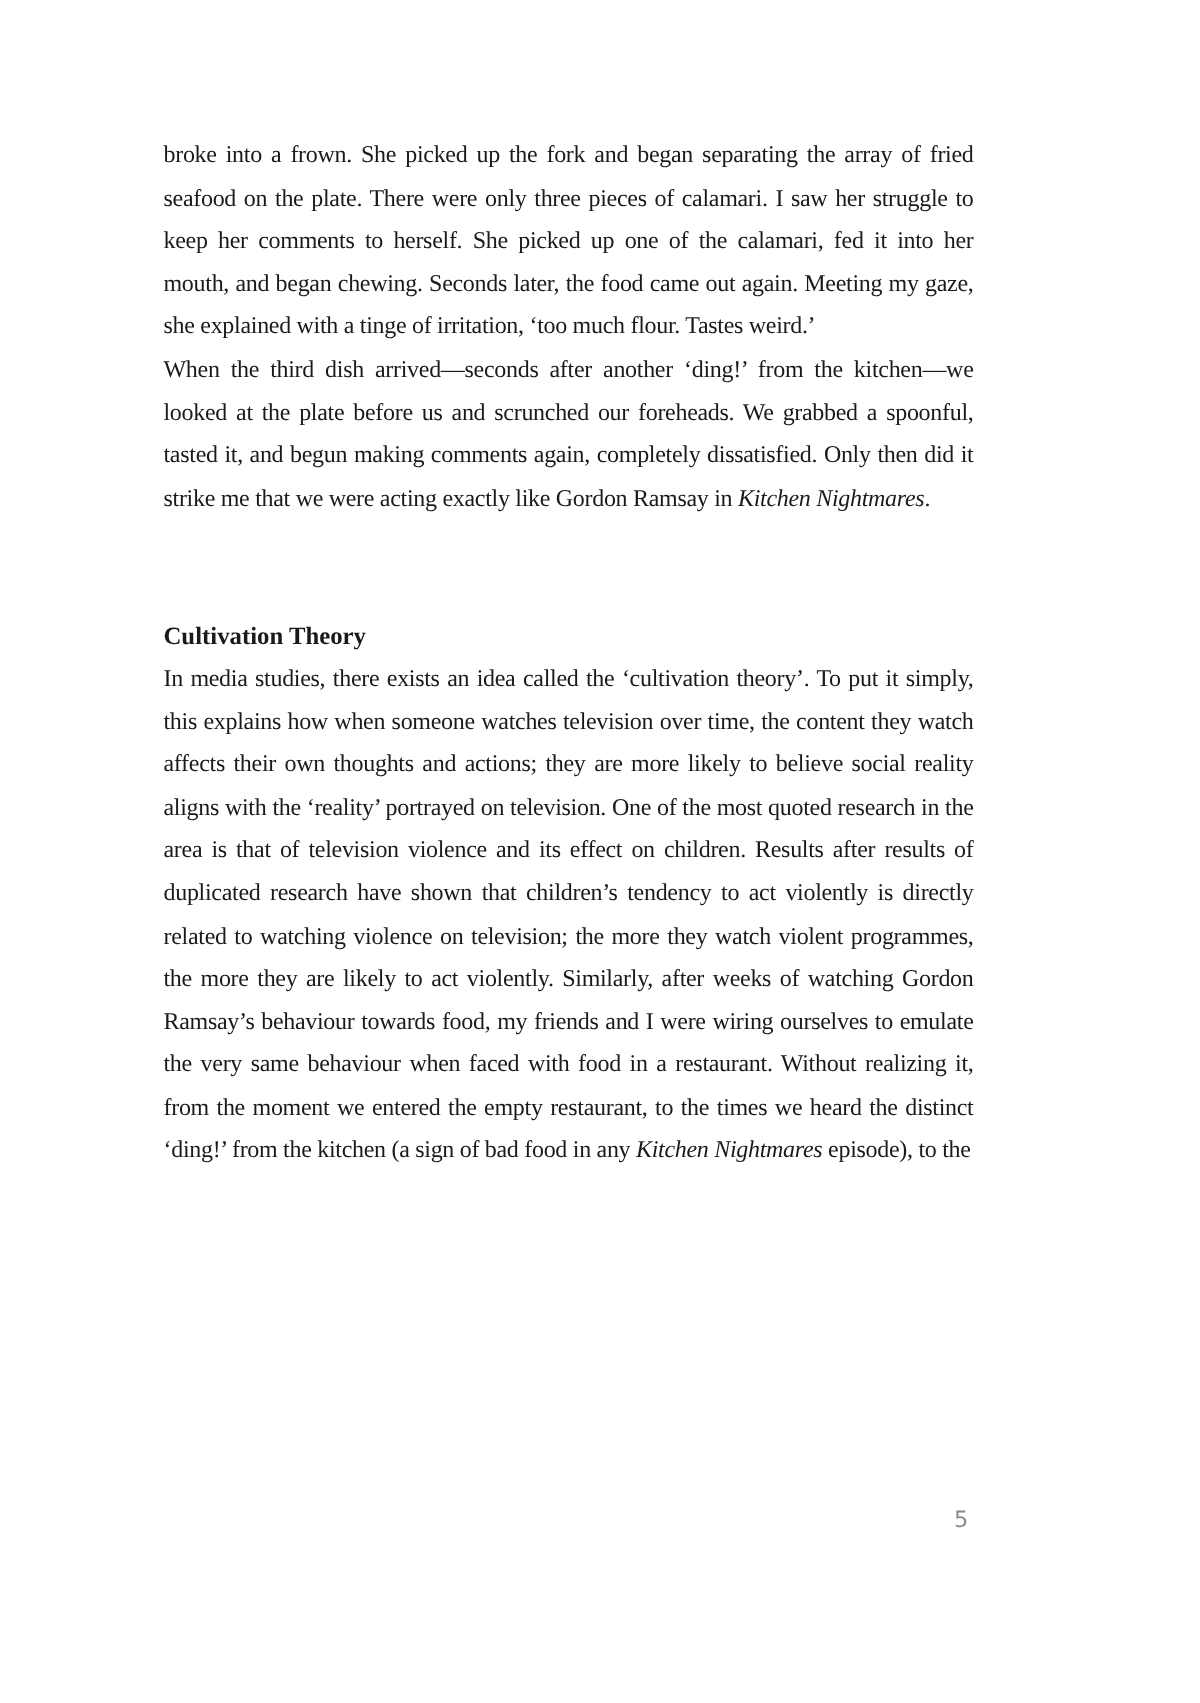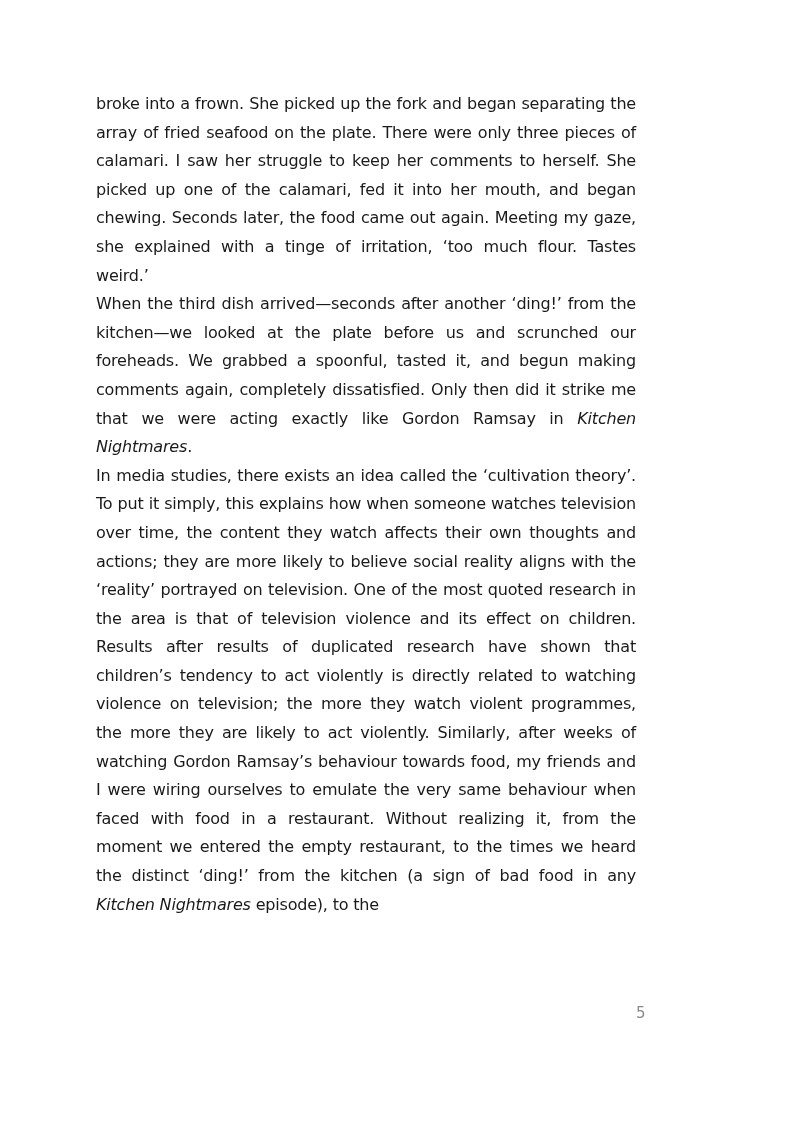--- a/index.html
+++ b/index.html
@@ -10,23 +10,24 @@
     body {
       width: 800px;
       height: 1135px;
       position: relative;
       overflow: hidden;
       font-family: "DejaVu Sans", "Liberation Sans", sans-serif;
       color: #1a1a1a;
     }
     .page {
       position: absolute;
-      left: 96px;
+      left: 109px;
       top: 90px;
       width: 540px;
+      font-family: Liberation Serif, serif;
     }
     p.para {
       margin: 0;
       font-size: 16px;
       line-height: 28.6px;
       text-align: justify;
       letter-spacing: -0.2px;
       word-spacing: 0px;
     }
     .para-1 { }
@@ -50,17 +51,18 @@
     }
   </style>
 </head>
 <body>
 
 <div class="page">
   <p class="para para-1"><span>broke into a frown. She picked up the fork and began separating the array of fried seafood on the plate. There were only three pieces of calamari. I saw her struggle to keep her comments to herself. She picked up one of the calamari, fed it into her mouth, and began chewing. Seconds later, the food came out again. Meeting my gaze, she explained with a tinge of irritation, ‘too much flour. Tastes weird.’</span></p>
 
   <p class="para para-2"><span>When the third dish arrived—seconds after another ‘ding!’ from the kitchen—we looked at the plate before us and scrunched our foreheads. We grabbed a spoonful, tasted it, and begun making comments again, completely dissatisfied. Only then did it strike me that we were acting exactly like Gordon Ramsay in </span><em>Kitchen Nightmares</em><span>.</span></p>
 
+  <h2 class="heading">Cultivation Theory</h2>
 
   <p class="para para-3"><span>In media studies, there exists an idea called the ‘cultivation theory’. To put it simply, this explains how when someone watches television over time, the content they watch affects their own thoughts and actions; they are more likely to believe social reality aligns with the ‘reality’ portrayed on television. One of the most quoted research in the area is that of television violence and its effect on children. Results after results of duplicated research have shown that children’s tendency to act violently is directly related to watching violence on television; the more they watch violent programmes, the more they are likely to act violently. Similarly, after weeks of watching Gordon Ramsay’s behaviour towards food, my friends and I were wiring ourselves to emulate the very same behaviour when faced with food in a restaurant. Without realizing it, from the moment we entered the empty restaurant, to the times we heard the distinct ‘ding!’ from the kitchen (a sign of bad food in any </span><em>Kitchen Nightmares</em><span> episode), to the</span></p>
 </div>
 
 <div class="page-number">5</div>
 
 </body></html>

